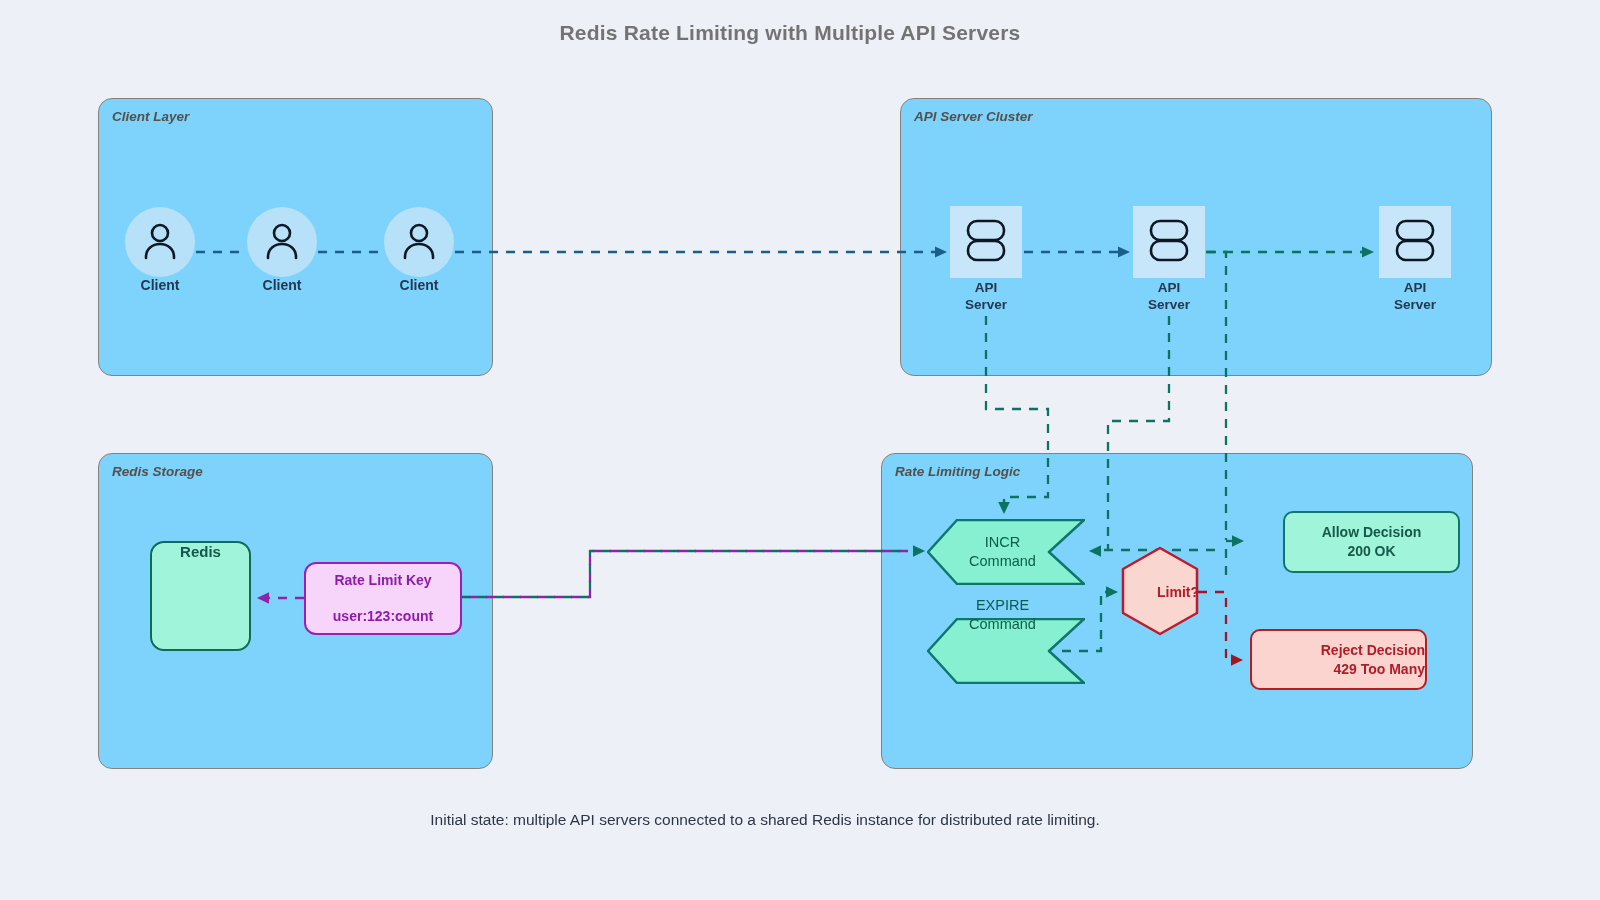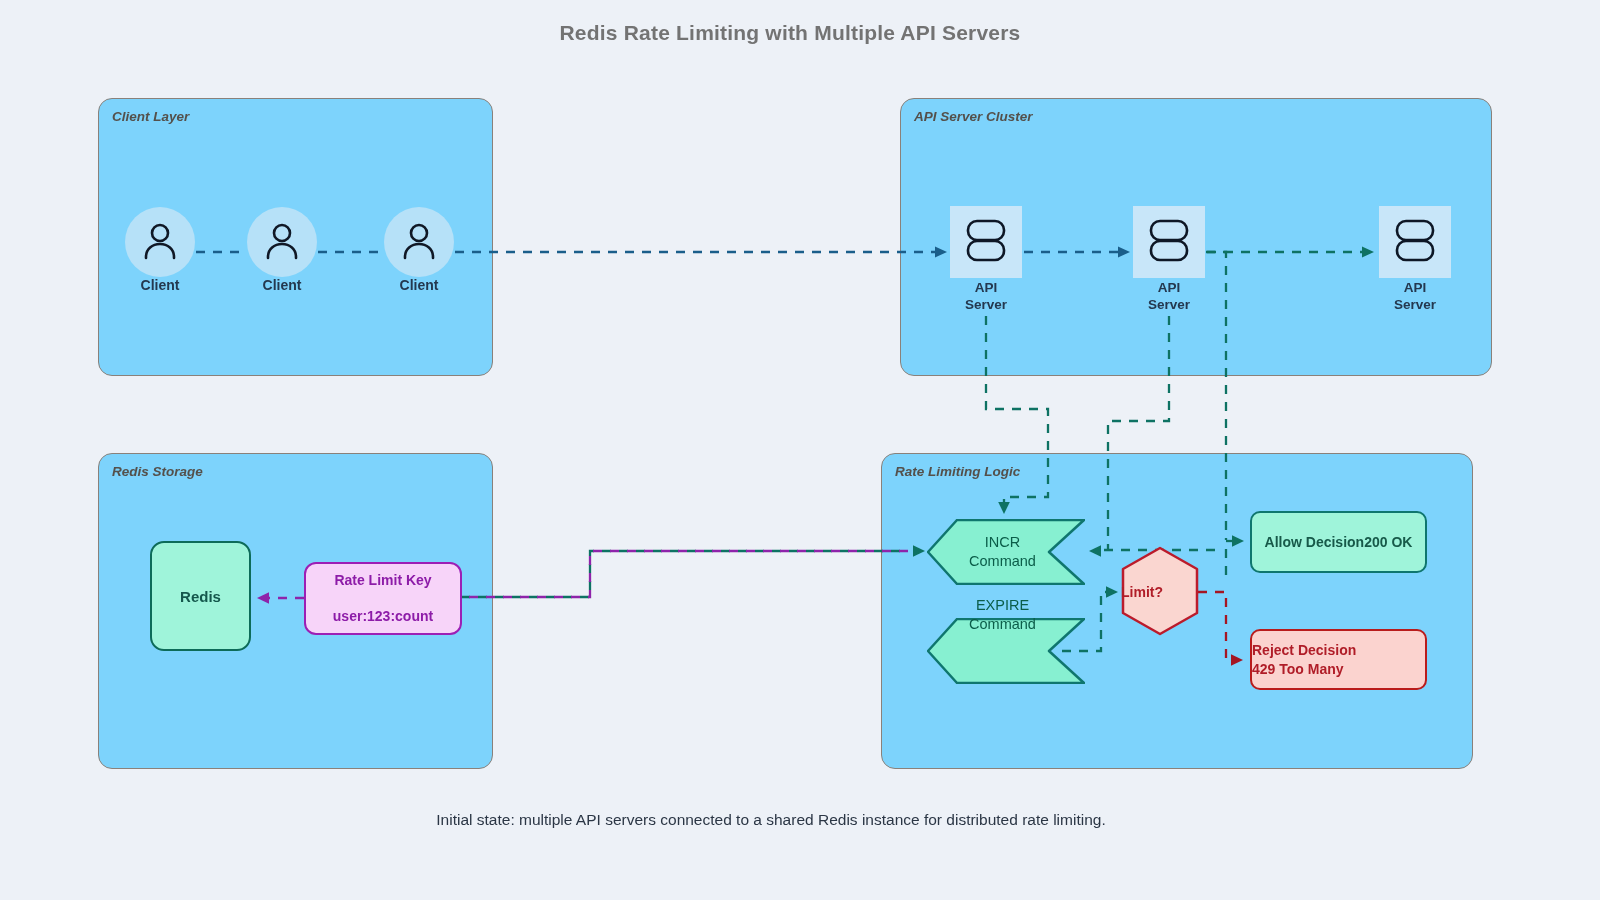--- a/index.html
+++ b/index.html
@@ -29,47 +29,47 @@
   }
   .node-label{
     text-align:center;font-size:14px;font-weight:700;color:#24384f;line-height:17px;
   }
   .api-square{
     width:72px;height:72px;background:#c8e6f9;
     display:flex;align-items:center;justify-content:center;
   }
   .redis-node{
     width:101px;height:110px;background:#9ff4da;border:2.5px solid #0d6b59;
-    border-radius:14px;display:flex;align-items:center;justify-content:center;
+    border-radius:14px;display:flex;justify-content:center;
     font-size:15px;font-weight:700;color:#14574c;box-sizing:border-box;
   }
   .key-node{
     width:158px;height:73px;background:#f7d4f9;border:2.5px solid #9c1fb5;
     border-radius:12px;display:flex;flex-direction:column;align-items:center;justify-content:center;
     font-size:14px;font-weight:700;color:#8d1ca8;line-height:19px;box-sizing:border-box;text-align:center;gap:17px;
   }
   .banner-text{
     text-align:center;font-size:14.5px;font-weight:400;color:#0b5d49;line-height:19px;
   }
   .hex-text{
-    text-align:left;font-size:14px;font-weight:700;color:#b01d28;
+    text-align:right;font-size:14px;font-weight:700;color:#b01d28;
   }
   .allow-node{
     width:177px;height:62px;background:#9ff4da;border:2.5px solid #0f766e;border-radius:10px;
-    display:flex;flex-direction:row;align-items:center;justify-content:center;
-    font-size:14px;font-weight:700;color:#175949;line-height:19px;box-sizing:border-box;
+    display:flex;flex-direction:column;align-items:center;justify-content:center;
+    font-size:14px;font-weight:700;color:#175949;line-height:19px;box-sizing:border-box;margin-left:33px;
   }
   .reject-node{
     width:177px;height:61px;background:#fbd3cf;border:2.5px solid #b91c1c;border-radius:10px;
-    display:flex;flex-direction:column;align-items:flex-start;justify-content:center;
+    display:flex;flex-direction:column;align-items:flex-end;justify-content:center;
     font-size:14px;font-weight:700;color:#b01d28;line-height:19px;box-sizing:border-box;
   }
   .caption{
     left:0;top:811px;width:1530px;text-align:center;
-    font-size:15.5px;color:#2b3645;padding-left:6px;
+    font-size:15.5px;color:#2b3645;
   }
 </style>
 </head>
 <body>
 
 <div class="abs title">Redis Rate Limiting with Multiple API Servers</div>
 
 <div class="abs group" style="left:98px;top:98px;width:393px;height:276px;">
   <div class="group-label">Client Layer</div>
 </div>

